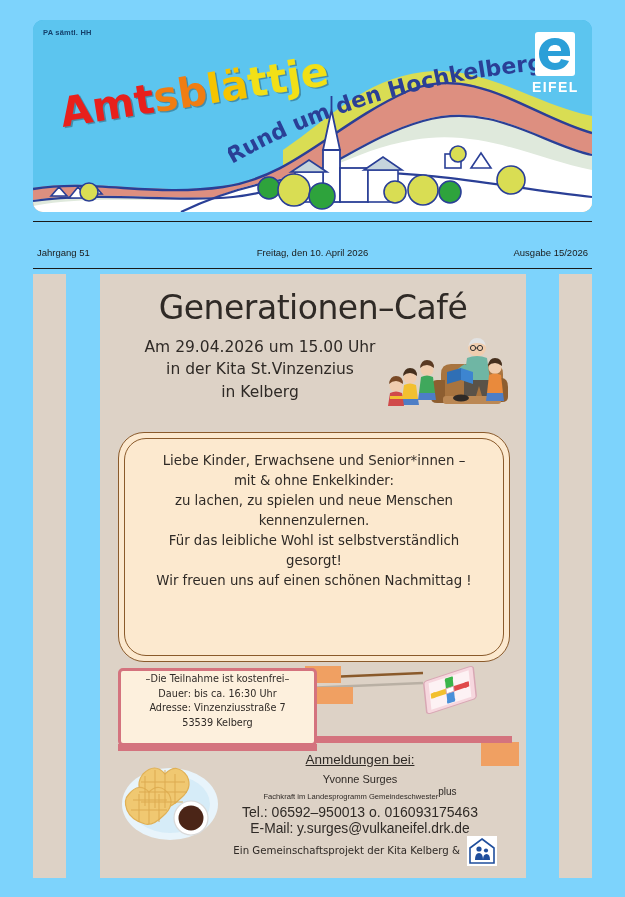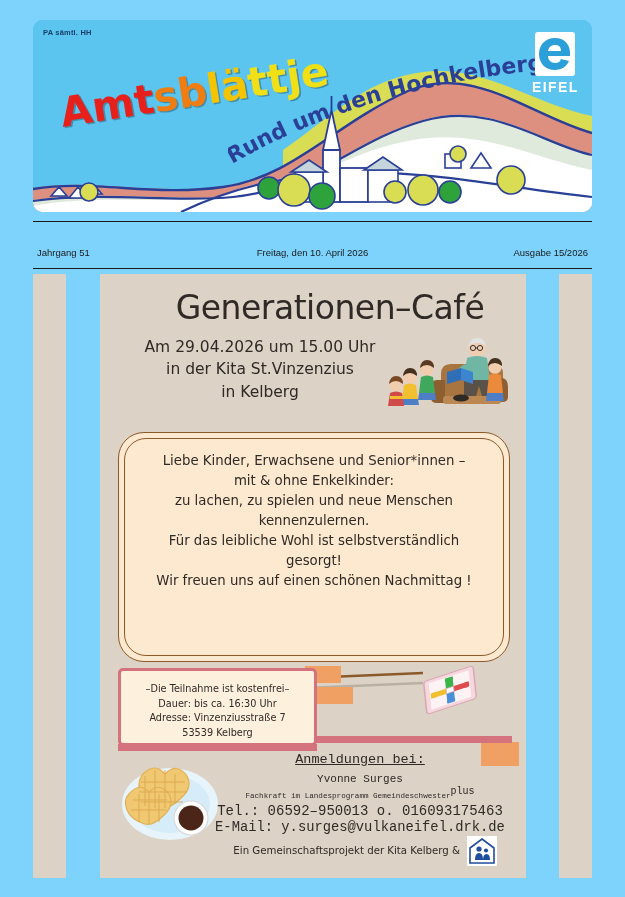--- a/index.html
+++ b/index.html
@@ -95,21 +95,21 @@
 
   .poster {
     position: absolute; left: 100px; top: 274px;
     width: 426px; height: 604px;
     background: #ddd2c6;
     overflow: hidden;
   }
 
   
   .poster-title {
-    position: absolute; left: 17px; top: 14px; width: 100%;
+    position: absolute; left: 0; top: 14px; width: 100%;
     text-align: center;
     font-family: "DejaVu Sans", sans-serif;
     font-size: 33px; font-weight: 400; color: #2f2a26;
     letter-spacing: -0.5px;
   }
   .when {
     position: absolute; left: 10px; top: 62px; width: 300px;
     text-align: center; color: #2f2a26;
     font-family: "DejaVu Sans", sans-serif;
     font-size: 15.5px; line-height: 1.45;
@@ -137,31 +137,31 @@
 
   
   .detailbox {
     position: absolute; left: 18px; top: 394px;
     width: 199px; height: 78px;
     background: #fdf0dd;
     border: 3px solid #d4737e;
     border-radius: 5px;
   }
   .detailbox-text {
-    position: absolute; left: 4px; top: 11px; right: 4px;
+    position: absolute; left: 4px; top: 1px; right: 4px;
     text-align: center; color: #2f2a26;
     font-family: "DejaVu Sans", sans-serif;
     font-size: 9.7px; line-height: 1.5;
   }
 
   
   .contact {
     position: absolute; left: 110px; top: 478px; width: 300px;
     text-align: center; color: #2f2a26;
-    font-family: Liberation Mono, monospace;
+    font-family: Liberation Sans, sans-serif;
   }
   .contact .hdr { font-size: 13.5px; text-decoration: underline; }
   .contact .nm  { font-size: 11px; margin-top: 6px; }
   .contact .role{ font-size: 7.6px; margin-top: 1px; }
   .contact .role sup { font-size: 10px; }
   .contact .tel { font-size: 14px; margin-top: 3px; }
   .contact .mail{ font-size: 13.8px; margin-top: 1px; }
 
   .footnote {
     position: absolute; left: 30px; top: 571px; width: 330px;

